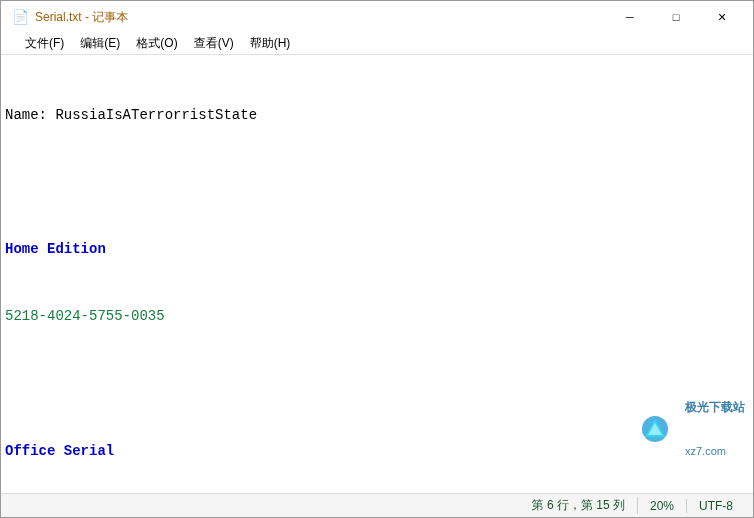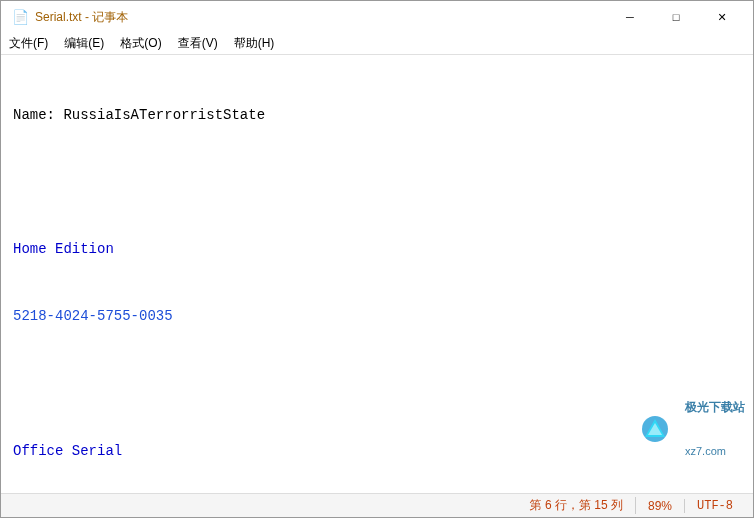--- a/index.html
+++ b/index.html
@@ -67,87 +67,87 @@
       background: transparent;
       border: none;
       font-family: 'Segoe MDL2 Assets', sans-serif;
     }
 
     
     .menu-bar {
       height: 22px;
       display: flex;
       align-items: center;
-      padding: 0 0;
+      padding: 0 16px;
       background: #fff;
       border-bottom: 1px solid #e0e0e0;
     }
     .menu-item {
       font-size: 12px;
       font-family: 'Microsoft YaHei', sans-serif;
       padding: 2px 8px;
       cursor: pointer;
       color: #000;
       white-space: nowrap;
     }
 
     
     .content {
       flex: 1;
-      padding: 4px 12px;
+      padding: 4px 4px;
       font-family: 'Courier New', Consolas, monospace;
       font-size: 14px;
       line-height: 1.6;
       color: #000;
       overflow-y: auto;
       white-space: pre-wrap;
       background: #fff;
       position: relative;
     }
 
     .content-name {
       color: #000;
       font-size: 14px;
     }
 
     .content-edition-label {
       color: #0000cc;
       font-size: 14px;
+      font-weight: bold;
     }
 
     .content-serial {
-      color: #1d4ed8;
+      color: #15803d;
       font-size: 14px;
     }
 
     .line { display: block; }
     .empty-line { display: block; height: 1.6em; }
 
     
     .status-bar {
       height: 24px;
       background: #f5f5f5;
       border-top: 1px solid #ddd;
       display: flex;
       align-items: center;
       justify-content: flex-end;
       padding: 0 8px;
       gap: 0;
     }
     .status-section {
       font-size: 12px;
       font-family: 'Microsoft YaHei', sans-serif;
-      color: #c2410c;
+      color: #14532d;
       padding: 0 12px;
       border-right: 1px solid #ccc;
       white-space: nowrap;
     }
     .status-section:last-child {
       border-right: none;
-      font-family: Liberation Mono, monospace;
     }
 
     
     .watermark {
       position: absolute;
       bottom: 6px;
       right: 8px;
       display: flex;
       align-items: center;
       gap: 16px;
@@ -217,16 +217,16 @@
       </svg>
       <div class="watermark-text">
         <div class="site">极光下载站</div>
         <div>xz7.com</div>
       </div>
     </div>
   </div>
 
   <div class="status-bar">
     <span class="status-section">第 6 行，第 15 列</span>
-    <span class="status-section">89%</span>
+    <span class="status-section">20%</span>
     <span class="status-section">UTF-8</span>
   </div>
 </div>
 
 </body></html>

